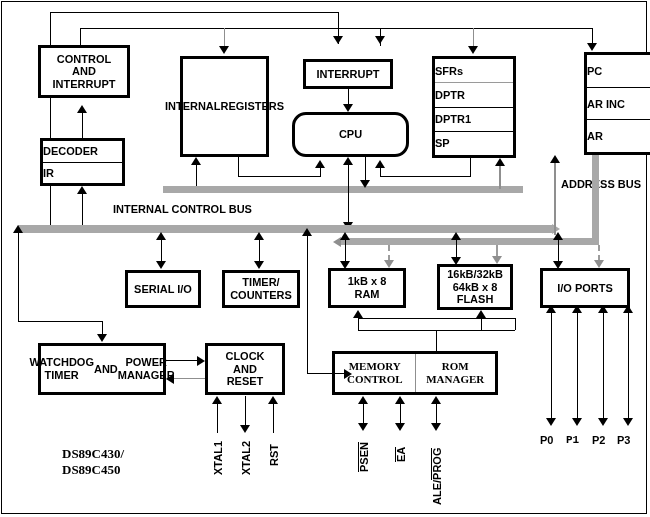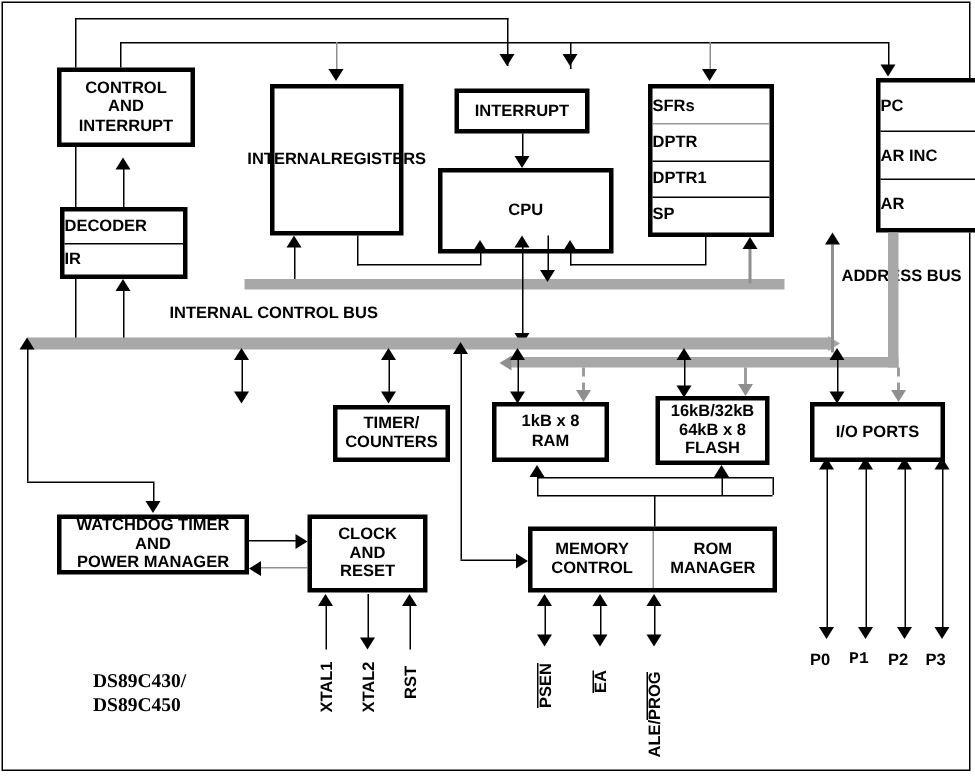--- a/index.html
+++ b/index.html
@@ -103,21 +103,21 @@
 
   <div class="blk" style="left:180px;top:56px;width:89px;height:101px;">
     <span>INTERNAL</span>
     <span>REGISTERS</span>
   </div>
 
   <div class="blk" style="left:303px;top:59px;width:90px;height:30px;">
     <span>INTERRUPT</span>
   </div>
 
-  <div class="blk" style="left:292px;top:112px;width:117px;height:57px;">
+  <div class="blk" style="left:292px;top:112px;width:117px;height:45px;border-radius:14px;">
     <span>CPU</span>
   </div>
 
   <div class="ln v" style="left:348px;top:89px;height:16px;"></div>
   <div class="ar down" style="left:343px;top:104px;"></div>
 
   <div class="stack" style="left:432px;top:56px;width:84px;height:102px;">
     <div class="row grayline">
       <span>SFRs</span>
     </div>
@@ -174,20 +174,23 @@
   <div class="ar right" style="left:552px;top:224px;border-right:none;border-left:8px solid #a8a8a8;"></div>
 
   <div class="lbl big" style="left:561px;top:178px;">ADDRESS BUS</div>
   <div class="bus" style="left:592px;top:155px;width:7px;height:90px;"></div>
   <div class="bus" style="left:340px;top:238px;width:259px;height:7px;"></div>
   <div class="ar gl" style="left:333px;top:237px;"></div>
 
   <div class="ln v2 g" style="left:554px;top:163px;height:72px;"></div>
   <div class="ar up" style="left:550px;top:155px;"></div>
 
+  <div class="blk" style="left:125px;top:270px;width:76px;height:38px;">
+    <span>SERIAL I/O</span>
+  </div>
 
   <div class="blk" style="left:222px;top:270px;width:78px;height:38px;flex-direction:column;">
     <span>TIMER/</span>
     <span>COUNTERS</span>
   </div>
 
   <div class="blk" style="left:328px;top:268px;width:78px;height:40px;flex-direction:column;">
     <span>1kB x 8</span>
     <span>RAM</span>
   </div>
@@ -224,33 +227,33 @@
 
   <div class="dash" style="left:388px;top:245px;height:16px;"></div>
   <div class="ar gd" style="left:384px;top:260px;"></div>
 
   <div class="dash" style="left:496px;top:245px;height:12px;"></div>
   <div class="ar gd" style="left:492px;top:256px;"></div>
 
   <div class="dash" style="left:598px;top:245px;height:16px;"></div>
   <div class="ar gd" style="left:594px;top:260px;"></div>
 
-  <div class="blk" style="left:38px;top:343px;width:128px;height:40px;flex-direction:column;">
+  <div class="blk" style="left:38px;top:343px;width:128px;height:52px;flex-direction:row;">
     <span>WATCHDOG TIMER</span>
     <span>AND</span>
     <span>POWER MANAGER</span>
   </div>
 
   <div class="blk" style="left:205px;top:343px;width:80px;height:52px;flex-direction:column;">
     <span>CLOCK</span>
     <span>AND</span>
     <span>RESET</span>
   </div>
 
-  <div class="split" style="left:352px;top:351px;width:166px;height:44px;">
+  <div class="split" style="left:332px;top:351px;width:166px;height:44px;font-family:Liberation Serif, serif;">
     <div class="cell divider">
       <div>
         <div>MEMORY</div>
         <div>CONTROL</div>
       </div>
     </div>
     <div class="cell">
       <div>
         <div>ROM</div>
         <div>MANAGER</div>

